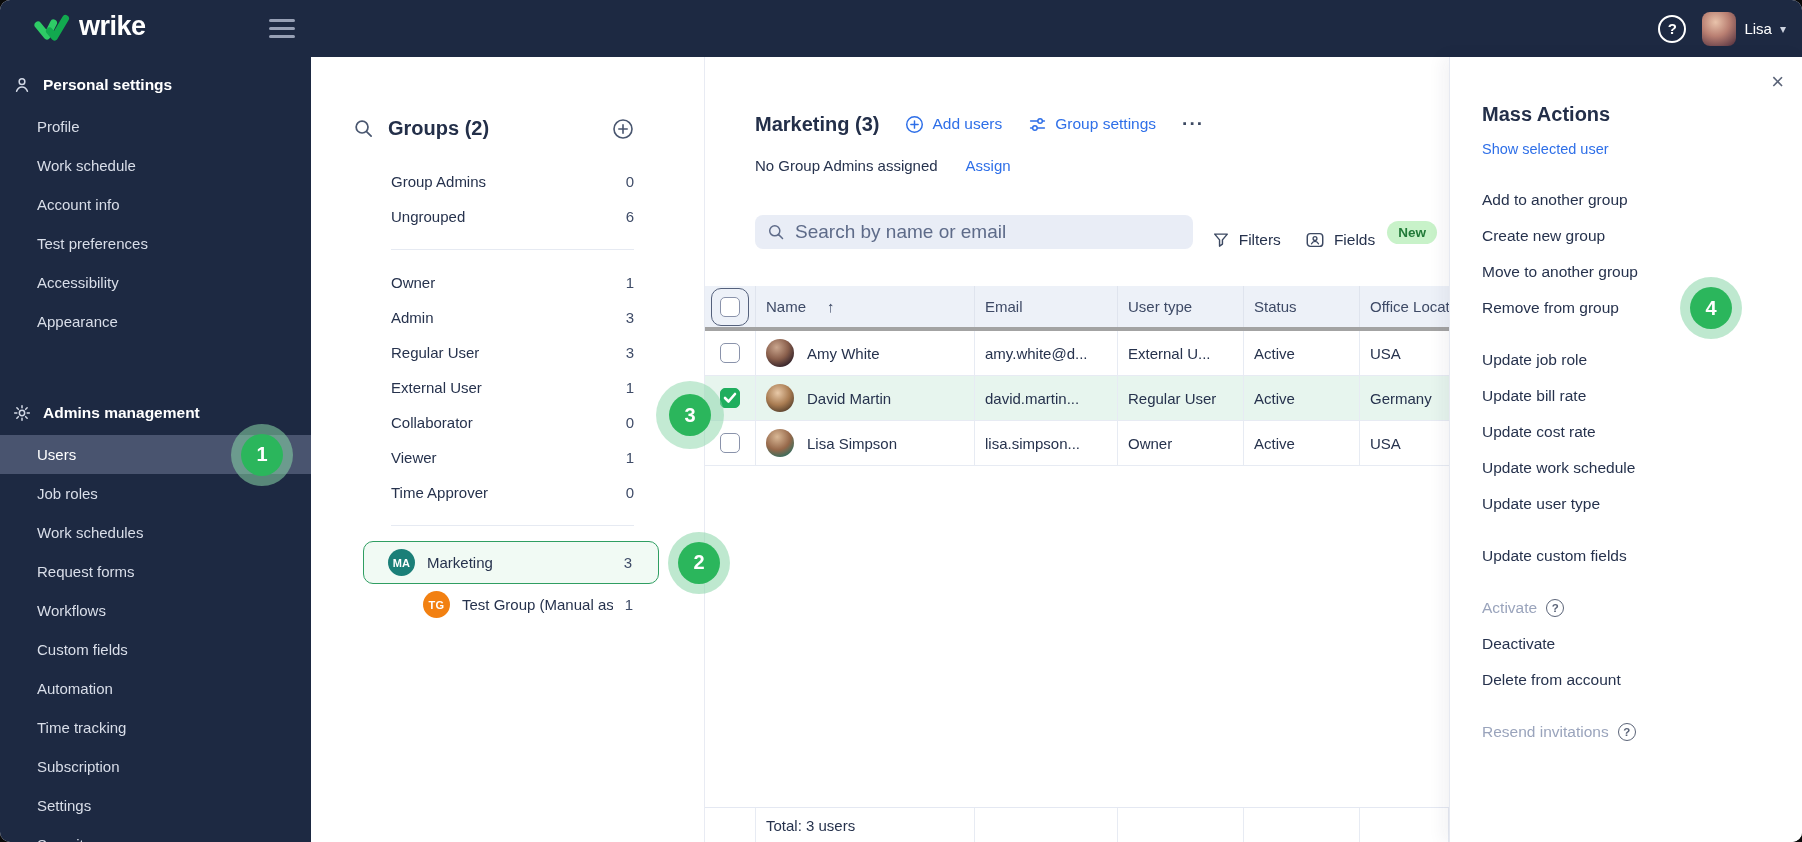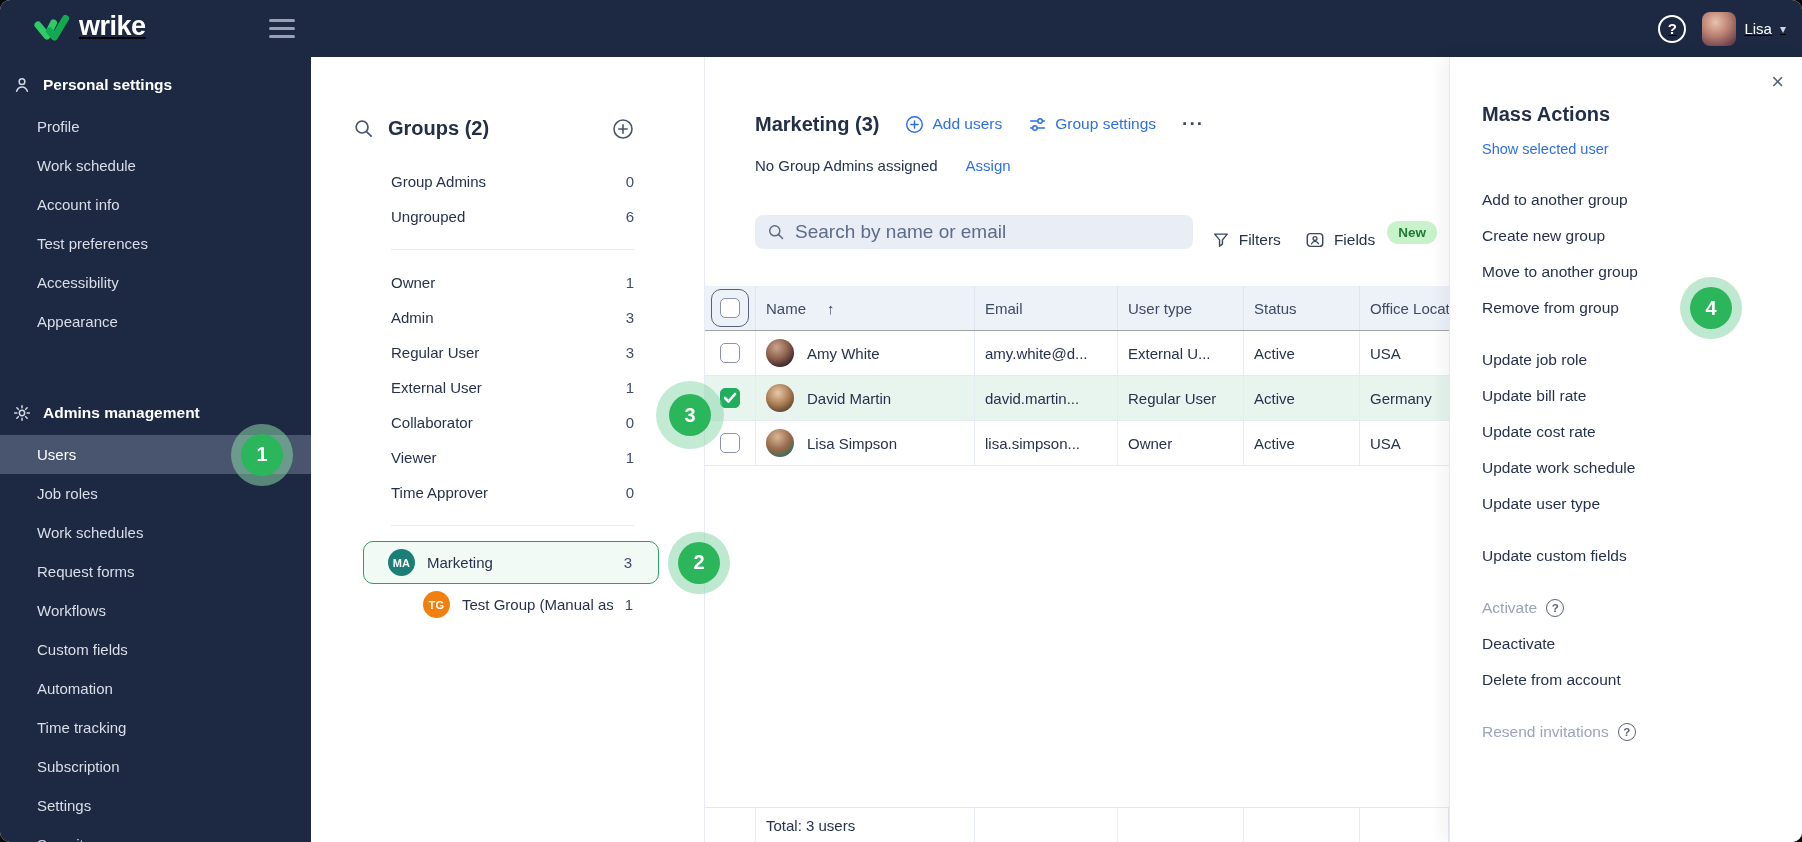--- a/index.html
+++ b/index.html
@@ -1,21 +1,21 @@
 <!DOCTYPE html>
 <html><head>
 <meta charset="utf-8">
 <style>
   * { margin:0; padding:0; box-sizing:border-box; }
   html,body { background:#0a0a0a; }
   body { font-family:"Liberation Sans", sans-serif; width:1802px; }
   .app { position:relative; width:1802px; height:842px; background:#fff; border-radius:10px; overflow:hidden; display:flex; flex-direction:column; }
 
   
-  .topbar { height:57px; flex:0 0 57px; background:#1d2942; display:flex; align-items:center;text-decoration:underline; }
+  .topbar { height:57px; flex:0 0 57px; background:#1d2942; display:flex; align-items:center; }
   .topbar-left { width:311px; display:flex; align-items:center; justify-content:space-between; padding:0 16px 0 34px; }
   .logo { display:flex; align-items:center; gap:9px; cursor:pointer; }
   .logo-text { color:#fff; font-size:27px; font-weight:bold; letter-spacing:-0.5px; line-height:1; padding-bottom:4px; }
   .hamburger { width:26px; display:flex; flex-direction:column; gap:5px; cursor:pointer; padding:4px 0; }
   .hamburger span { height:3px; border-radius:2px; background:#97a0b5; }
   .topbar-spacer { flex:1; }
   .topbar-right { display:flex; align-items:center; gap:16px; padding-right:16px; }
   .help-btn { width:28px; height:28px; border:2px solid #fff; border-radius:50%; color:#fff; font-size:15px; font-weight:bold; display:flex; align-items:center; justify-content:center; cursor:pointer; }
   .user-chip { display:flex; align-items:center; gap:8px; cursor:pointer; }
   .user-avatar { width:34px; height:34px; border-radius:8px; background:radial-gradient(circle at 40% 30%, #e9c3ab 0%, #b97f72 45%, #5f3a45 90%); }
@@ -69,21 +69,21 @@
   .search-box { width:438px; height:34px; background:#e9edf6; border-radius:8px; display:flex; align-items:center; gap:10px; padding:0 12px; }
   .search-box input { flex:1; border:none; outline:none; background:transparent; font-family:"Liberation Sans",sans-serif; font-size:19px; color:#26324d; }
   .search-box input::placeholder { color:#5e6b89; }
   .toolbar-right { display:flex; align-items:center; gap:24px; }
   .tool-btn { display:flex; align-items:center; gap:9px; font-size:15.5px; color:#26324d; cursor:pointer;margin-top:16px; }
   .new-pill { background:#c8f2c9; color:#217a38; font-size:13.5px; font-weight:bold; padding:4px 11px; border-radius:13px; margin-left:-12px; }
 
   
   .utable { margin-top:36px; font-size:15px; color:#26324d; }
   .trow { display:flex; height:45px; align-items:stretch; border-bottom:1px solid #e7ebf3; background:#fff; }
-  .trow.thead { background:#edf1f8; color:#3e4a66; border-bottom:1px solid #a3a3a3; }
+  .trow.thead { background:#edf1f8; color:#3e4a66; border-bottom:4px solid #a3a3a3; }
   .trow.sel { background:#e7f5ee; position:relative; }
   .tcell { display:flex; align-items:center; padding:0 10px; border-right:1px solid #e7ebf3; white-space:nowrap; overflow:hidden; }
   .thead .tcell { border-right-color:#dfe4ee; }
   .col-cb { flex:0 0 51px; justify-content:center; padding:0; }
   .col-name { flex:0 0 219px; gap:13px; }
   .col-email { flex:0 0 143px; }
   .col-type { flex:0 0 126px; }
   .col-status { flex:0 0 116px; }
   .col-office { flex:1 1 auto; border-right:none; }
   .cb { width:20px; height:20px; border:1.5px solid #8a93ab; border-radius:5px; background:#fff; display:flex; align-items:center; justify-content:center; cursor:pointer; }

